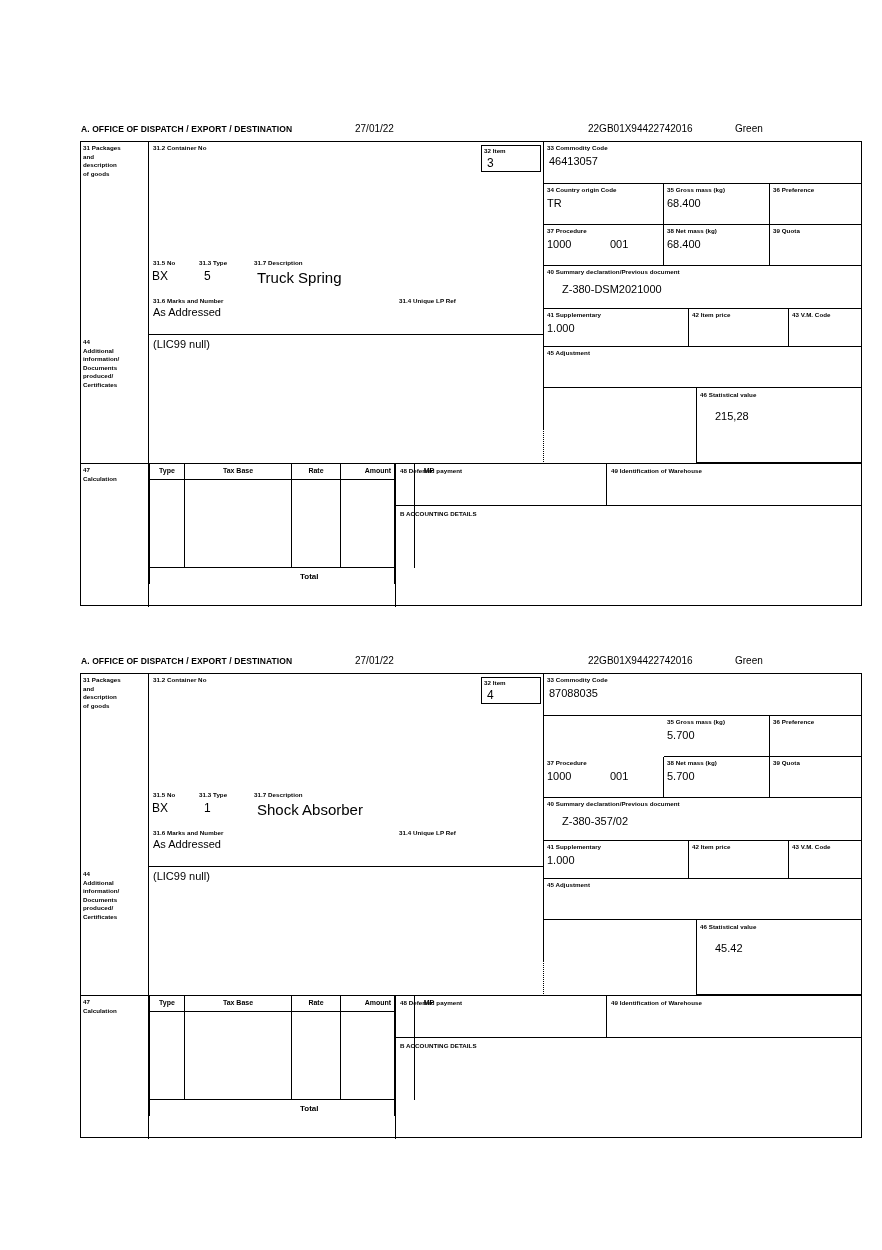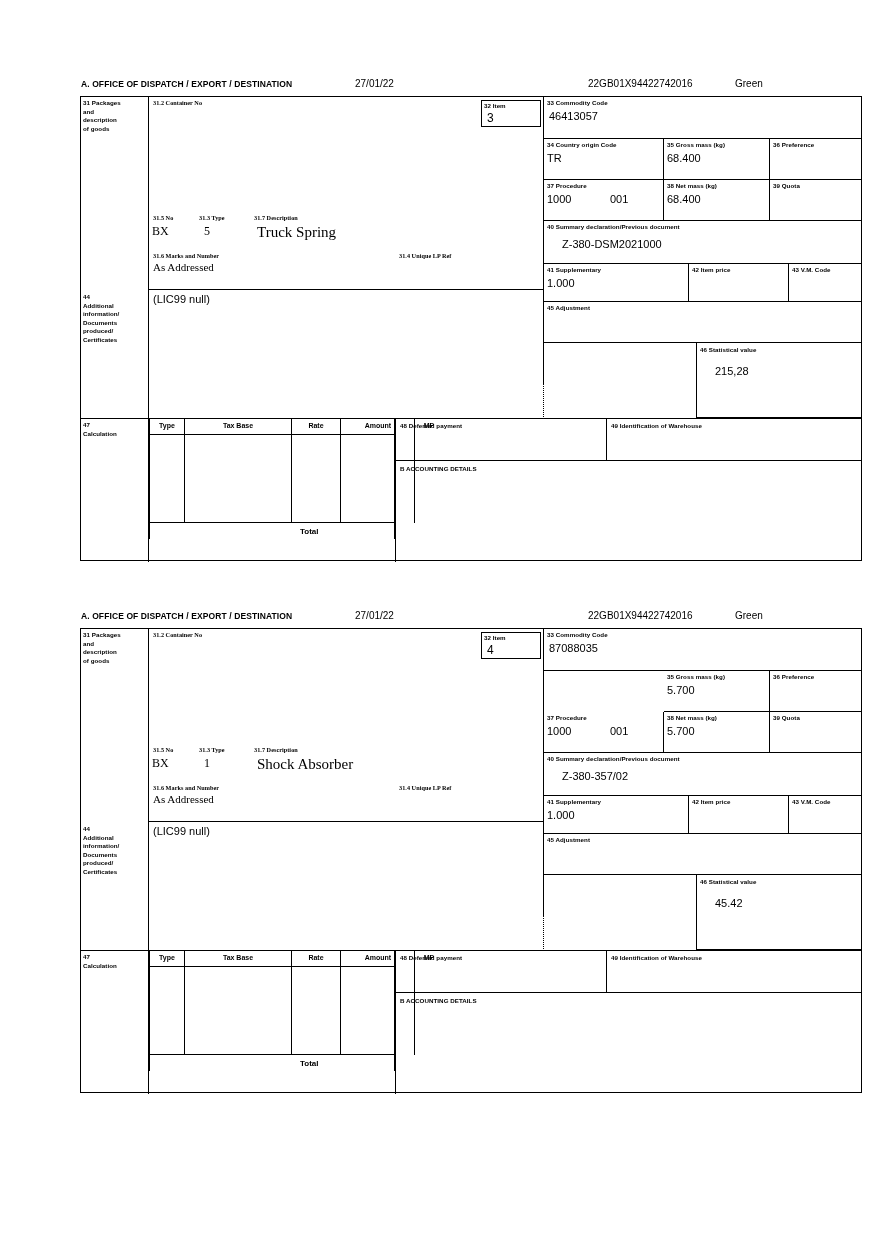--- a/index.html
+++ b/index.html
@@ -19,20 +19,21 @@
     position: absolute;
     left: 0;
     top: 0;
     width: 882px;
     height: 1250px;
   }
   .form {
     position: absolute;
     left: 80px;
     width: 782px;
+    margin-top: 45px;
   }
   .form-1 { top: 78px; }
   .form-2 { top: 610px; }
 
   
   .hdr {
     position: relative;
     height: 18px;
     font-size: 8.5px;
     font-weight: bold;
@@ -99,21 +100,21 @@
     height: 1px;
   }
   .vline {
     position: absolute;
     background: #000;
     width: 1px;
   }
 
   .pkg-area {
     position: absolute;
-    left: 68px; top: 0; width: 394px; height: 192px; font-family: Liberation Serif, serif;
+    left: 68px; top: 0; width: 394px; height: 192px;
   }
   .pkg-containerno { left: 4px; top: 2px; }
   .pkg-no-lbl { left: 4px; top: 117px; }
   .pkg-type-lbl { left: 50px; top: 117px; }
   .pkg-desc-lbl { left: 105px; top: 117px; }
   .pkg-no-val { left: 3px; top: 127px; font-size: 12px; }
   .pkg-type-val { left: 55px; top: 127px; font-size: 12px; }
   .pkg-desc-val { left: 108px; top: 127px; font-size: 15px; }
   .pkg-marks-lbl { left: 4px; top: 155px; }
   .pkg-uniq-lbl { left: 250px; top: 155px; }

